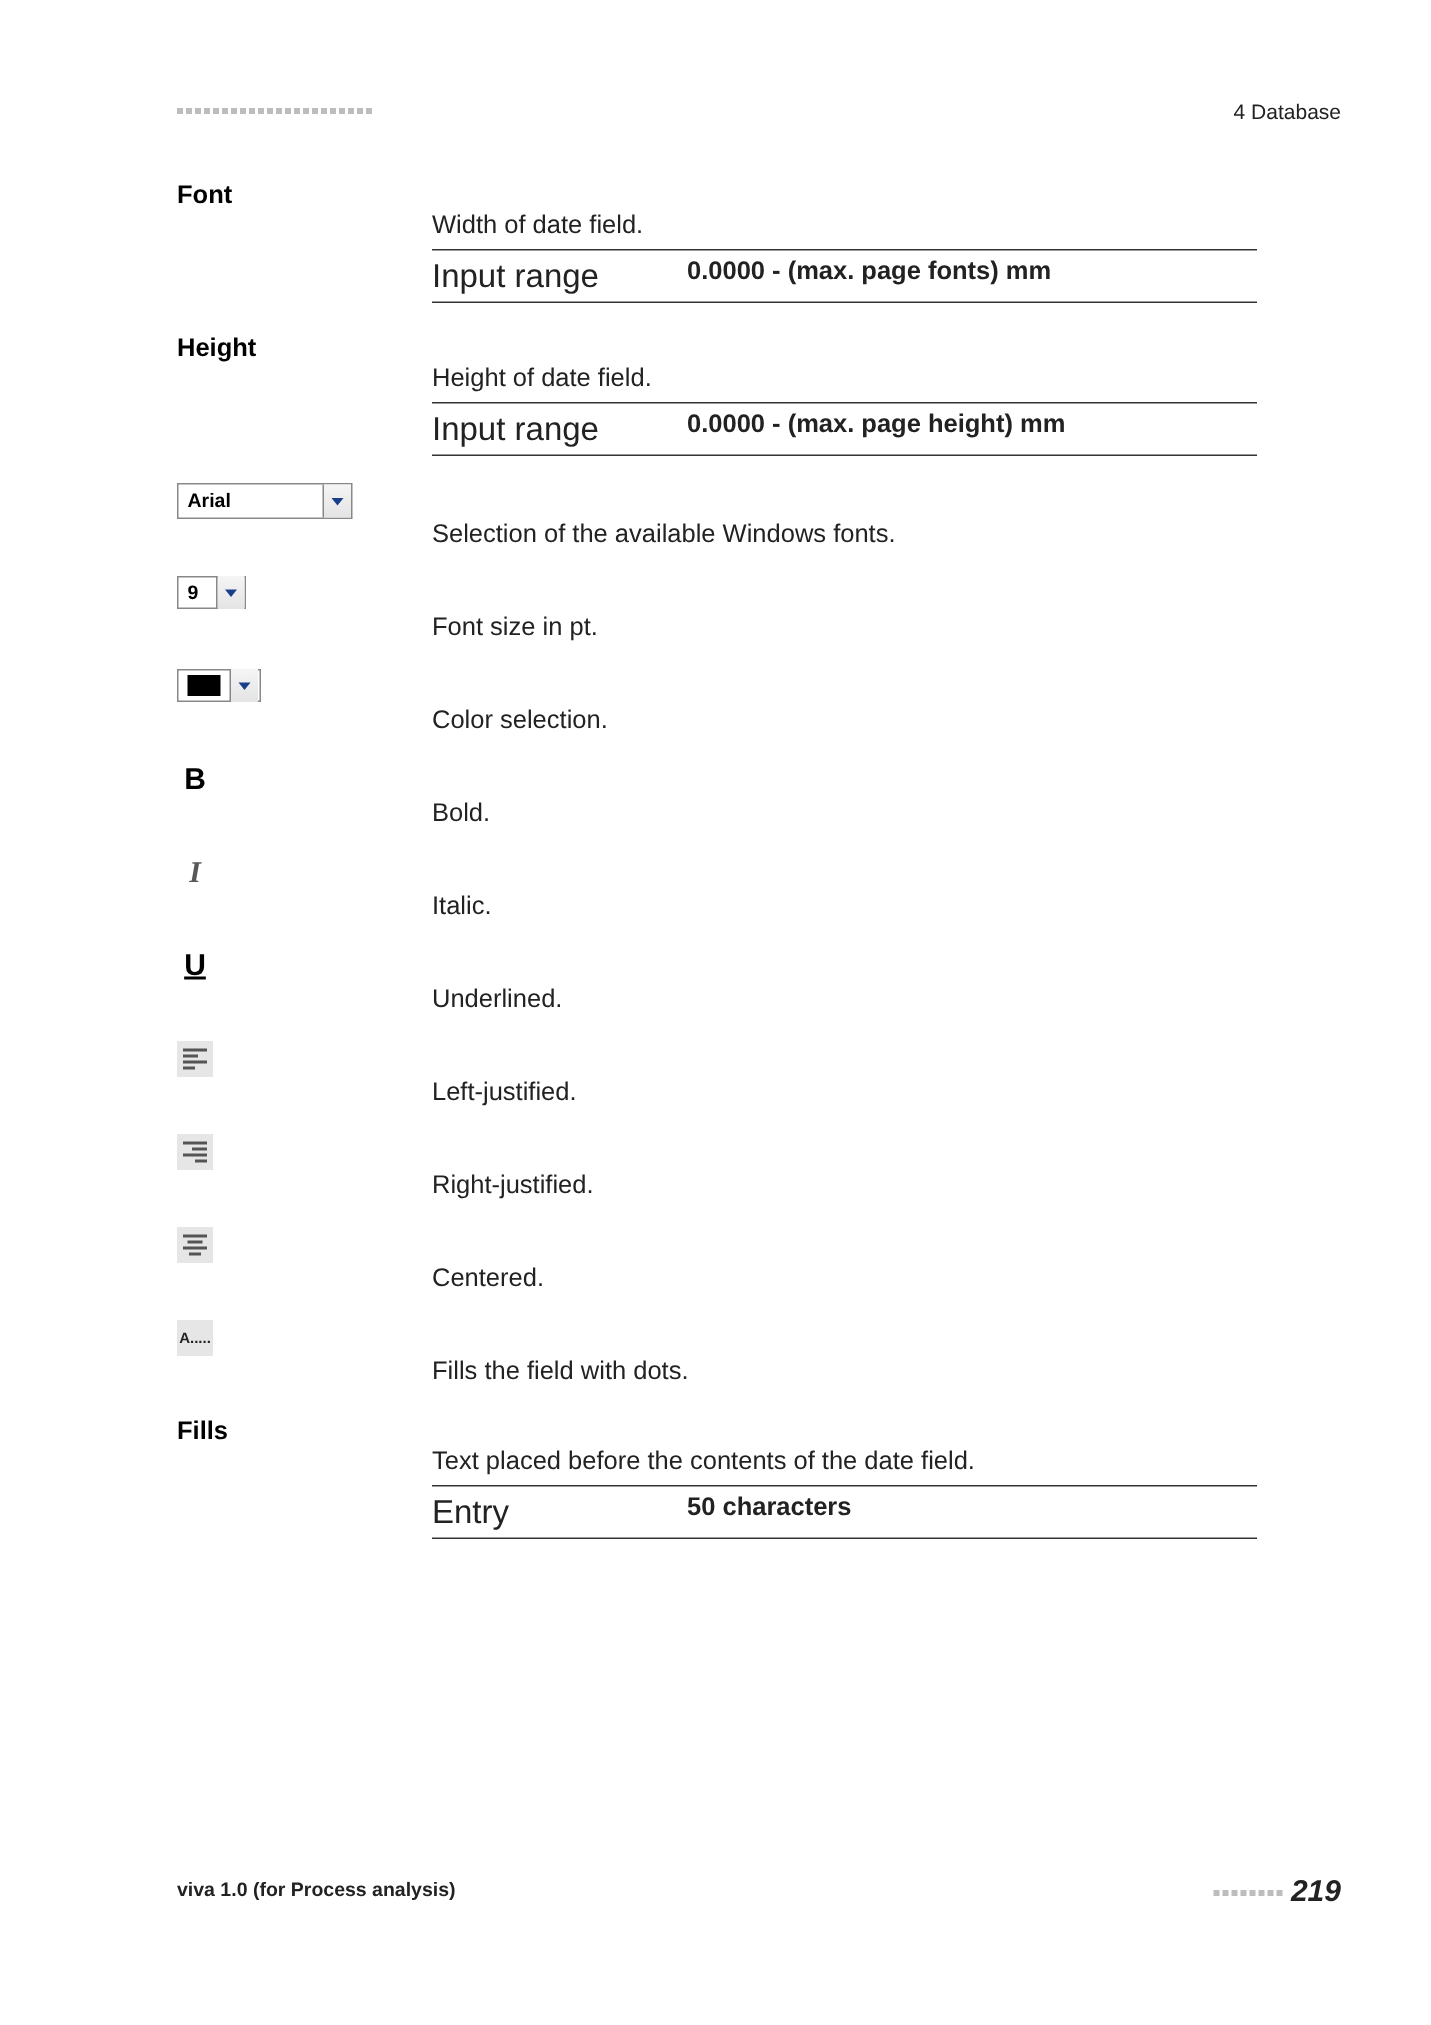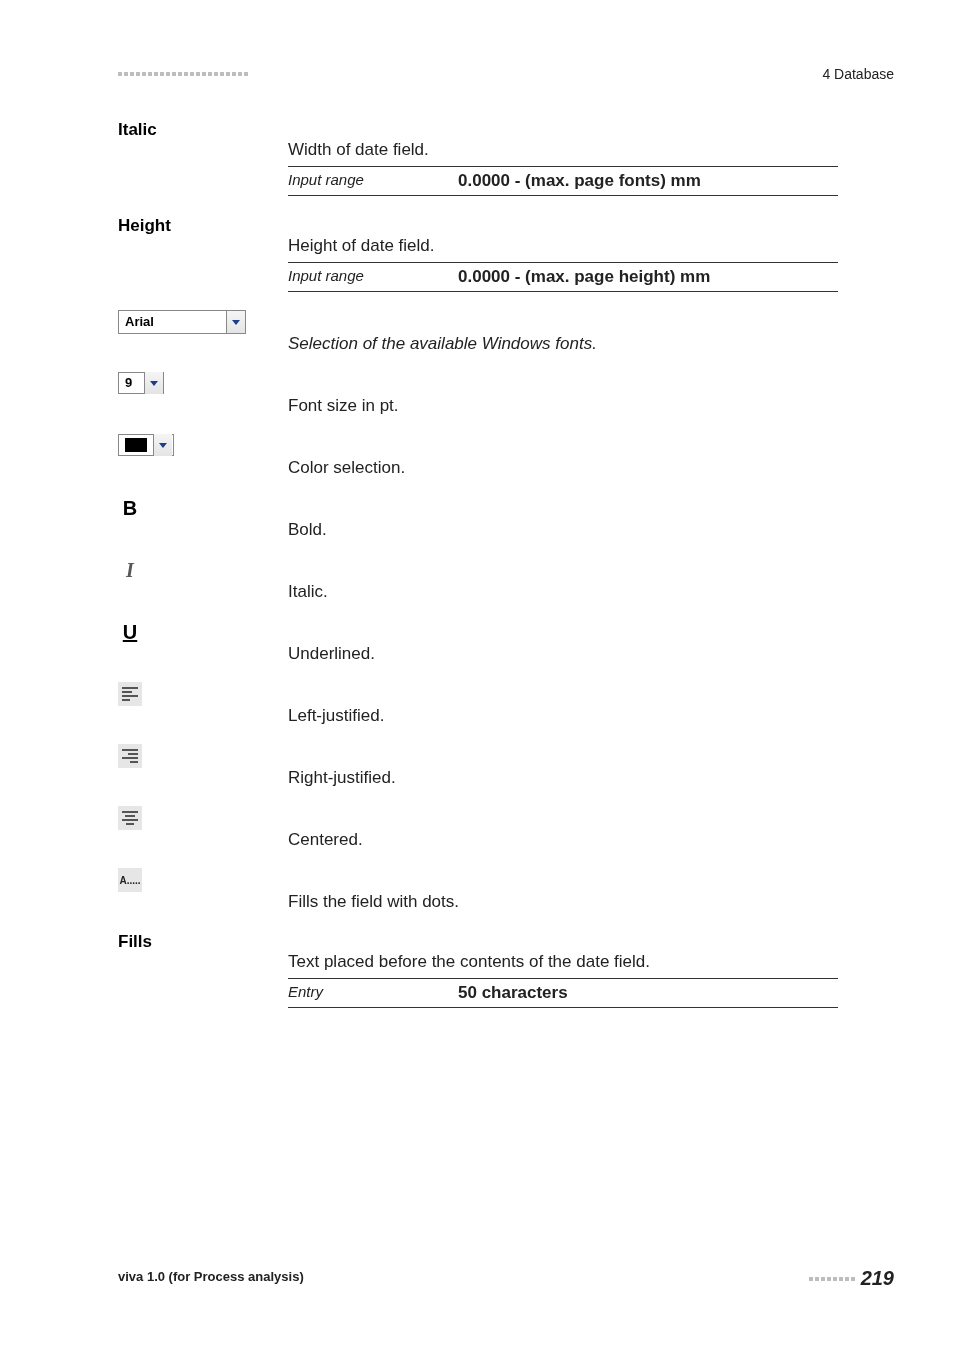--- a/index.html
+++ b/index.html
@@ -58,23 +58,22 @@
   }
   .param-line {
     margin-top: 6px;
     border-top: 1px solid #333;
     border-bottom: 1px solid #333;
     display: flex;
     padding: 4px 0 4px 0;
   }
   .param-left {
     width: 170px;
-    font-size: 15px;
+    font-size: 22px;
     font-weight: 400;
-    font-style: italic;
   }
   .param-right {
     font-weight: 700;
     font-size: 17px;
   }
   .block { margin-bottom: 18px; }
 
   
   .dropdown {
     display: inline-flex;
@@ -150,21 +149,21 @@
   .dots-glyph {
     font-family: Arial, sans-serif;
     font-size: 10px;
     font-weight: 700;
     color: #222;
     letter-spacing: 0;
   }
 
   .footer {
     position: absolute;
-    left: 118px; right: 60px; bottom: 60px;
+    left: 118px; right: 60px; bottom: 77px;
     display: flex; justify-content: space-between; align-items: baseline;
     font-size: 13px;
   }
   .footer-left { font-weight: 600; color: #222; }
   .footer-right { display: flex; align-items: center; gap: 6px; font-style: italic; }
   .footer-dashes { display: flex; gap: 2px; }
   .footer-dashes span { width: 4px; height: 4px; background: #bdbdbd; }
   .footer-page { font-weight: 700; font-size: 20px; color: #222; }
 </style>
 </head>
@@ -197,21 +196,21 @@
         <span></span>
         <span></span>
     </div>
     <div class="header-right">4 Database</div>
   </div>
 
   <div class="content">
 
     <div class="block">
       <div class="row">
-        <div class="label-col">Italic</div>
+        <div class="label-col">Font</div>
         <div class="desc-col" style="padding-top:22px;">
           <div>Width of date field.</div>
           <div class="param-line">
             <div class="param-left">Input range</div>
             <div class="param-right">0.0000 - (max. page fonts) mm</div>
           </div>
         </div>
       </div>
     </div>
 
@@ -224,26 +223,26 @@
             <div class="param-left">Input range</div>
             <div class="param-right">0.0000 - (max. page height) mm</div>
           </div>
         </div>
       </div>
     </div>
 
     <div class="block">
       <div class="row">
         <div class="label-col icon-col">
-          <div class="dropdown" style="width:128px;">
+          <div class="dropdown" style="width:117px;">
             <span class="dd-text">Arial</span>
             <span class="dd-btn"></span>
           </div>
         </div>
-        <div class="desc-col" style="padding-top:24px;font-style:italic;">
+        <div class="desc-col" style="padding-top:24px;">
           <div>Selection of the available Windows fonts.</div>
         </div>
       </div>
     </div>
 
     <div class="block">
       <div class="row">
         <div class="label-col icon-col">
           <div class="dropdown small" style="width:46px;">
             <span class="dd-text">9</span>

